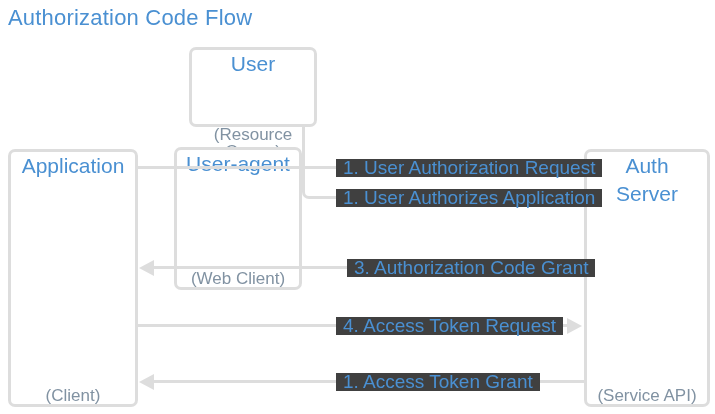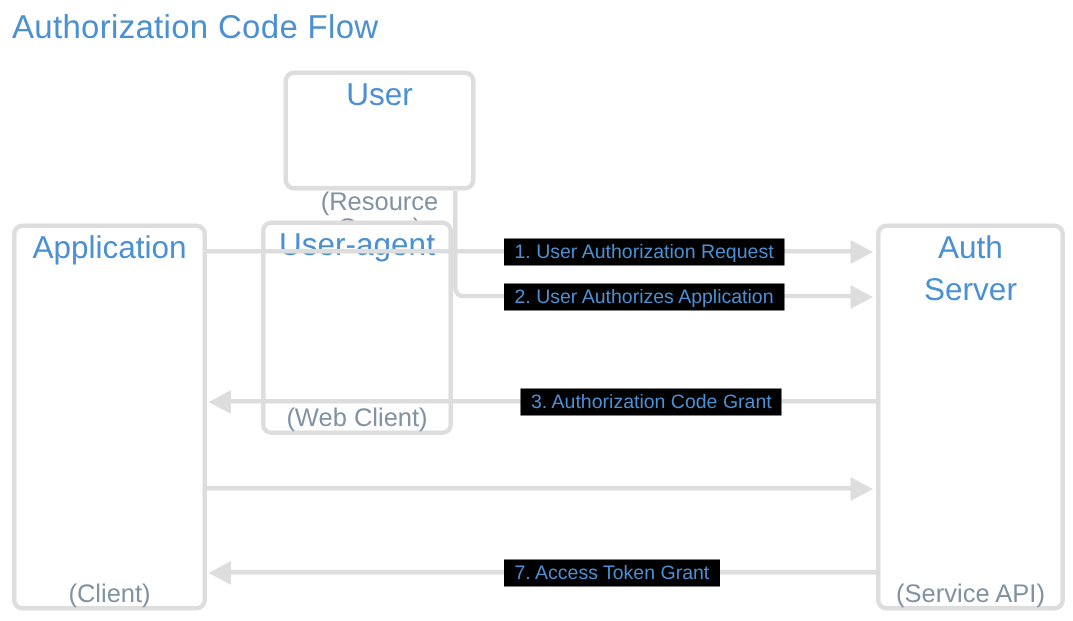--- a/index.html
+++ b/index.html
@@ -32,22 +32,22 @@
   .elbow{
     position:absolute;left:302px;top:127px;width:266px;height:72px;z-index:2;
     border-left:3px solid var(--line);border-bottom:3px solid var(--line);
     border-bottom-left-radius:7px;box-sizing:border-box;
   }
   .head{position:absolute;width:0;height:0;z-index:2;
     border-top:8px solid transparent;border-bottom:8px solid transparent;}
   .head-right{border-left:15px solid var(--line);}
   .head-left{border-right:15px solid var(--line);}
   .flow-label{
-    position:absolute;left:336px;z-index:3;background:#000000;
-    padding:0 7px;font-size:13px;line-height:18px;color:var(--accent);
+    position:absolute;left:336px;z-index:3;background:#404040;
+    padding:0 7px;font-size:19px;line-height:18px;color:var(--accent);
     white-space:nowrap;
   }
   .line-1{left:138px;top:166px;width:430px;}
   .head-1{left:567px;top:160px;}
   .label-1{top:159px;}
   .head-2{left:567px;top:190px;}
   .label-2{top:189px;}
   .line-3{left:154px;top:266px;width:430px;}
   .head-3{left:139px;top:260px;}
   .label-3{top:259px;margin-left:11px;}
@@ -84,26 +84,27 @@
     <div class="node-label narrow">Auth Server</div>
     <div class="node-sublabel">(Service API)</div>
   </div>
 
   <div class="hline line-1"></div>
   <div class="head head-right head-1"></div>
   <div class="flow-label label-1">1. User Authorization Request</div>
 
   <div class="elbow"></div>
   <div class="head head-right head-2"></div>
-  <div class="flow-label label-2">2. User Authorizes Application</div>
+  <div class="flow-label label-2">1. User Authorizes Application</div>
 
   <div class="hline line-3"></div>
   <div class="head head-left head-3"></div>
   <div class="flow-label label-3">3. Authorization Code Grant</div>
 
   <div class="hline line-4"></div>
   <div class="head head-right head-4"></div>
+  <div class="flow-label label-4">4. Access Token Request</div>
 
   <div class="hline line-5"></div>
   <div class="head head-left head-5"></div>
-  <div class="flow-label label-5">7. Access Token Grant</div>
+  <div class="flow-label label-5">1. Access Token Grant</div>
 
 </div>
 
 </body></html>

